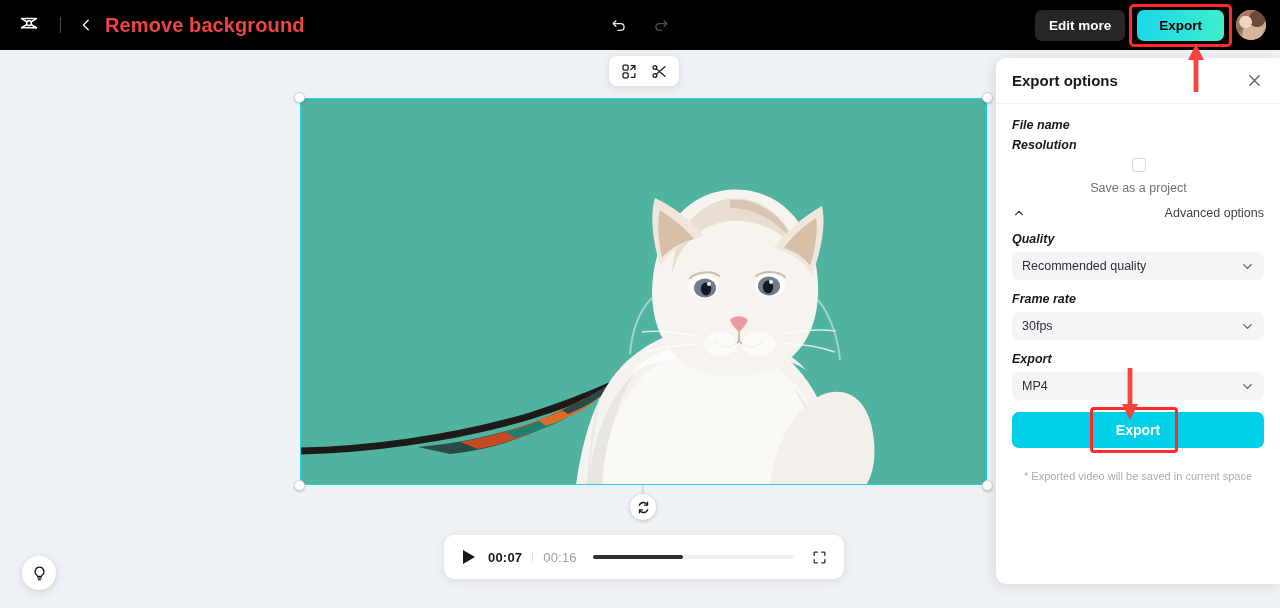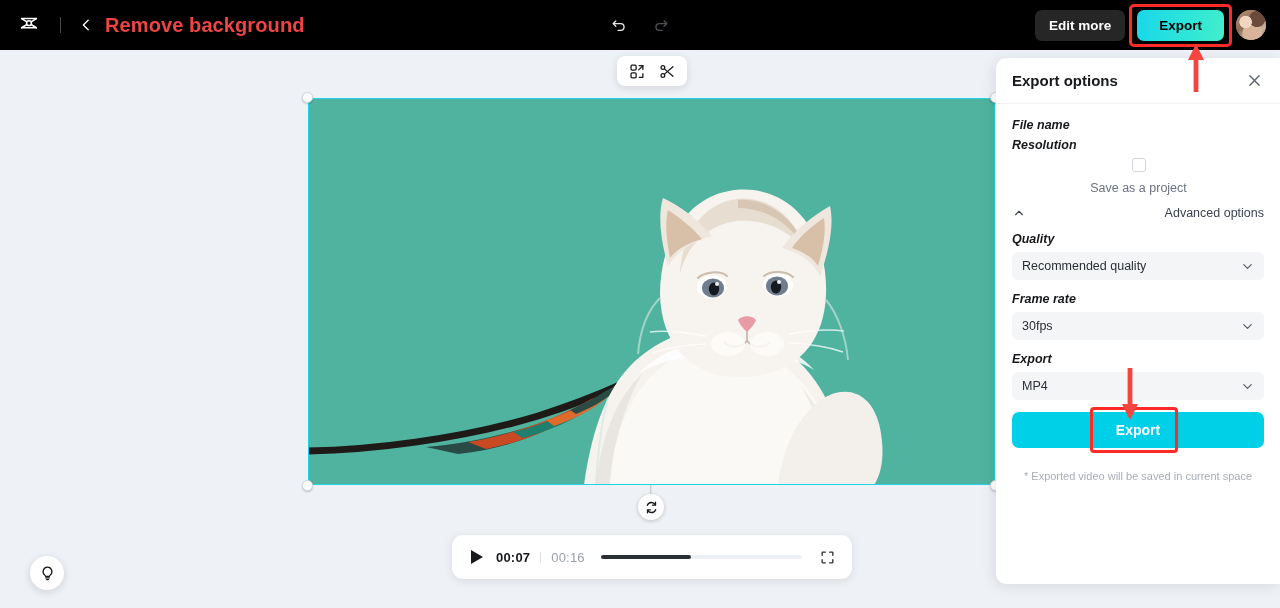--- a/index.html
+++ b/index.html
@@ -65,21 +65,21 @@
     background: #9a8274; position: relative;
   }
   .avatar .av1 { position:absolute; inset:0; background:
       radial-gradient(circle at 32% 40%, #f0d6c0 0 22%, rgba(240,214,192,0) 24%),
       radial-gradient(circle at 70% 30%, #6b4a3a 0 26%, rgba(107,74,58,0) 28%),
       radial-gradient(circle at 55% 78%, #d9b49a 0 34%, rgba(217,180,154,0) 36%),
       linear-gradient(150deg,#b98f74 0%,#8d6a56 46%,#cbb6a3 72%,#7d6a5c 100%); }
 
   
   .workspace {
-    position: absolute; top: 50px; left: 12px;
+    position: absolute; top: 50px; left: 4px;
     width: 996px; height: 558px;
     background: #eef1f5;
   }
 
   
   .tool-chip {
     position: absolute; left: 605px; top: 6px;
     width: 70px; height: 30px;
     background: #ffffff; border-radius: 8px;
     box-shadow: 0 2px 8px rgba(16,24,40,.12);

